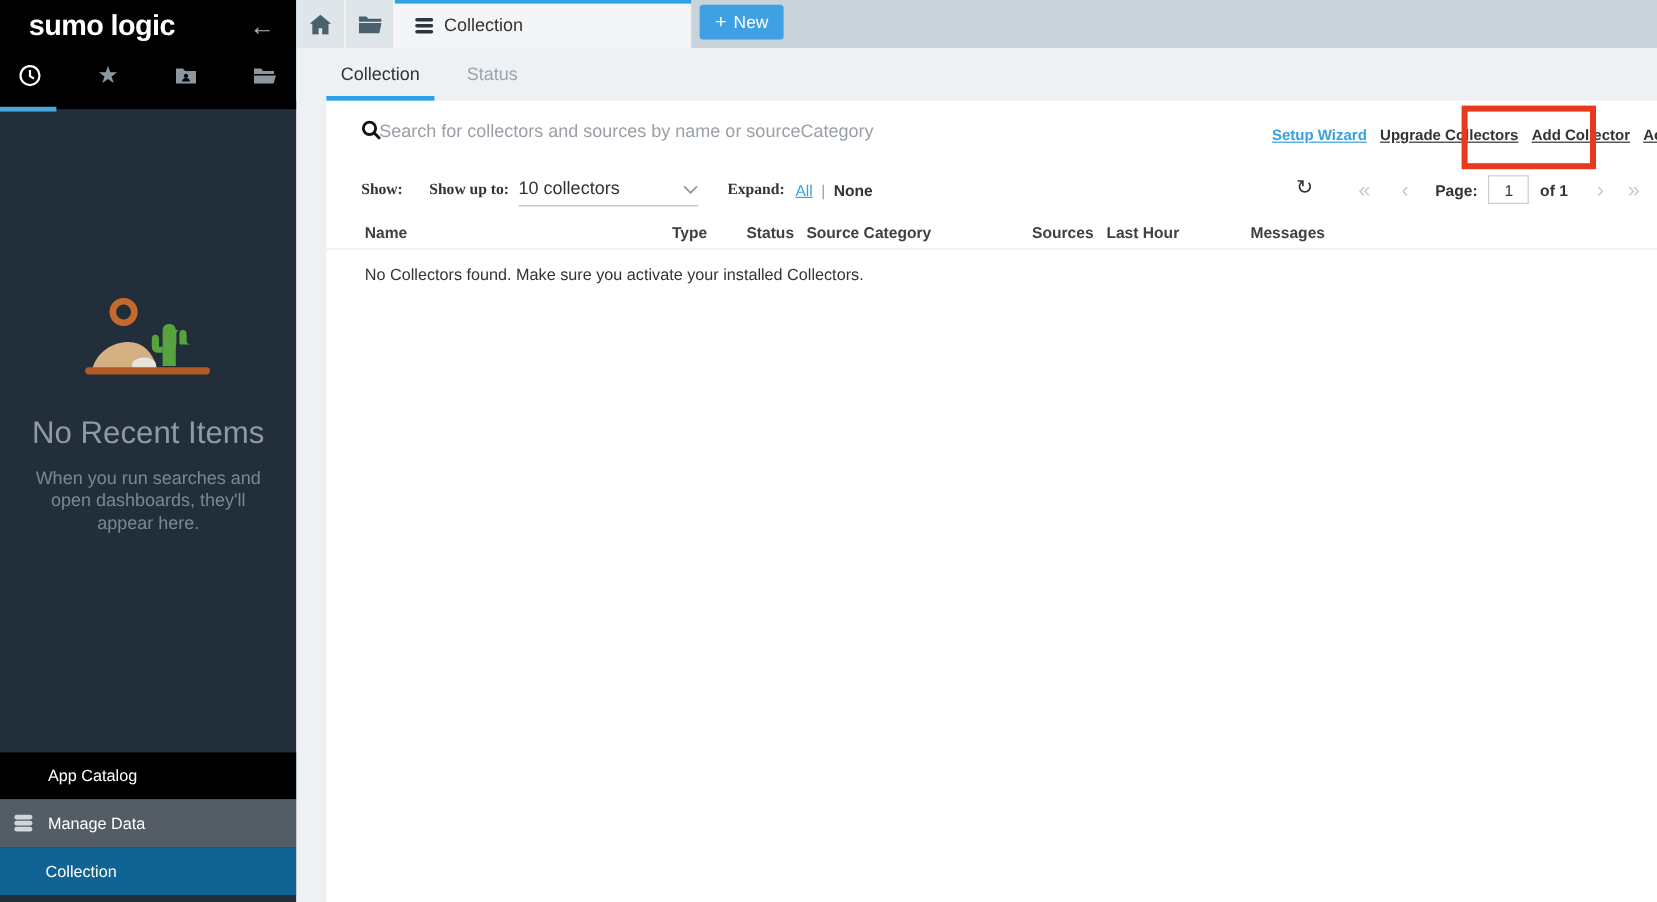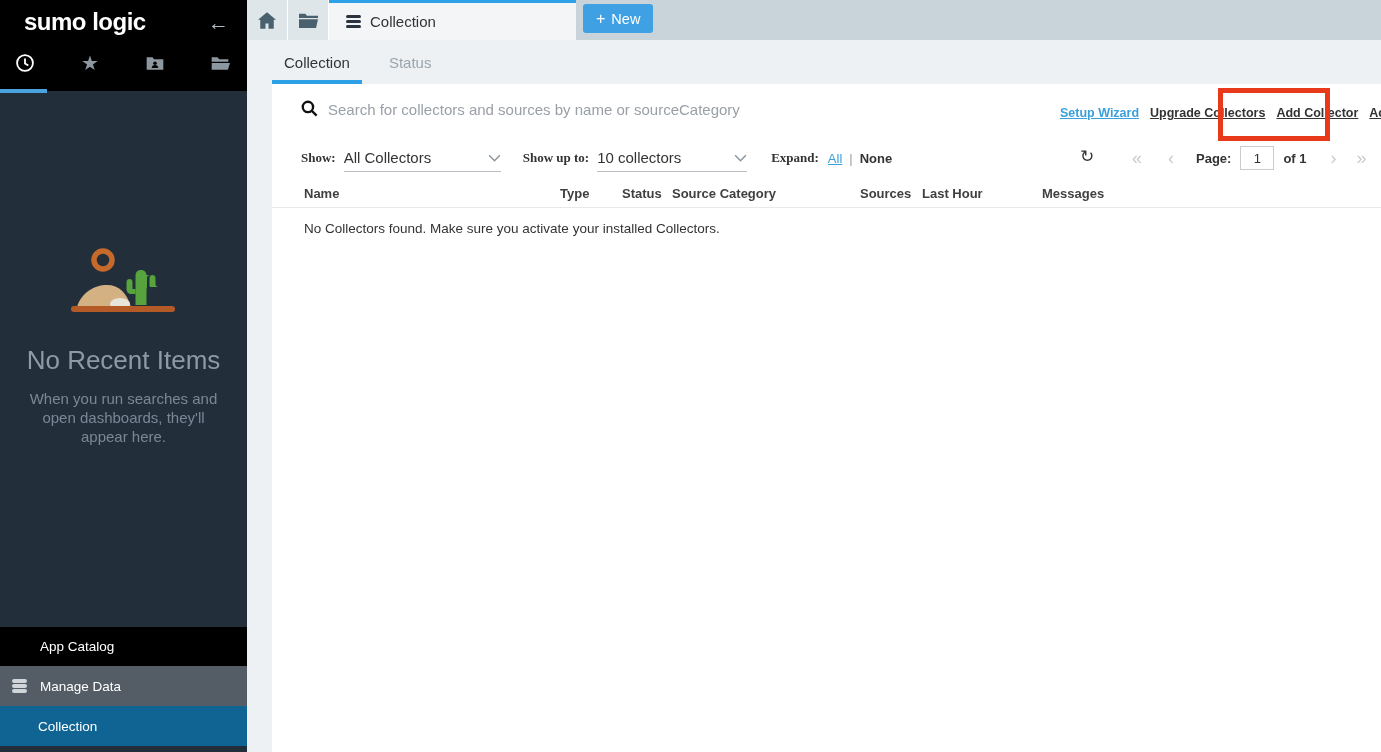--- a/index.html
+++ b/index.html
@@ -54,21 +54,21 @@
   .subtabs { height:44px; background:#edf1f3; display:flex; padding-left:25px; }
   .subtab { position:relative; height:44px; padding:0 12px; display:flex; align-items:center; font-size:15px; color:#9aa5ae; cursor:pointer; }
   .subtab.active { color:#333; }
   .subtab.active::after { content:""; position:absolute; left:0; bottom:0; width:100%; height:4px; background:#2da1e8; }
   .subtab + .subtab { margin-left:15px; }
 
   
   .panel { position:absolute; left:25px; top:84px; right:0; bottom:0; background:#fff; }
 
   .search-icon { position:absolute; left:28px; top:15px; }
-  .search-input { position:absolute; left:56px; top:12px; width:640px; height:26px; border:none; outline:none; font-size:15px; color:#333; font-family:"Liberation Sans",sans-serif; background:transparent; }
+  .search-input { position:absolute; left:44px; top:12px; width:640px; height:26px; border:none; outline:none; font-size:15px; color:#333; font-family:"Liberation Sans",sans-serif; background:transparent; }
   .search-input::placeholder { color:#9aa0a6; }
 
   .toolbar-links { position:absolute; left:788px; top:22px; display:flex; gap:11px; white-space:nowrap; }
   .toolbar-links a { font-size:12.5px; font-weight:600; color:#333; text-decoration:underline; cursor:pointer; }
   .toolbar-links a.blue { color:#3aa0dc; }
 
   .annotation-rect { position:absolute; left:946px; top:4px; width:112px; height:53px; border:5px solid #e8391b; z-index:10; pointer-events:none; }
 
   .controls { position:absolute; left:29px; top:59px; height:30px; display:flex; align-items:center; }
   .ctl-label { font-size:13px; font-weight:700; color:#333;font-family:Liberation Serif, serif; }
@@ -234,26 +234,20 @@
         <a class="blue">Setup Wizard</a>
         <a>Upgrade Collectors</a>
         <a>Add Collector</a>
         <a>Access Keys</a>
       </div>
 
       <div class="annotation-rect"></div>
 
       <div class="controls">
         <span class="ctl-label">Show:</span>
-        <div class="dropdown dd-show">
-          <span class="dd-value">All Collectors</span>
-          <svg width="13" height="8" viewBox="0 0 14 9" fill="none" stroke="#8a949c" stroke-width="1.6">
-              <path d="M1 1.5 7 7.5 13 1.5"></path>
-            </svg>
-        </div>
         <span class="ctl-label gap22">Show up to:</span>
         <div class="dropdown dd-count">
           <span class="dd-value">10 collectors</span>
           <svg width="13" height="8" viewBox="0 0 14 9" fill="none" stroke="#8a949c" stroke-width="1.6">
               <path d="M1 1.5 7 7.5 13 1.5"></path>
             </svg>
         </div>
         <span class="ctl-label gap24">Expand:</span>
         <a class="expand-all">All</a>
         <span class="expand-div">|</span>

